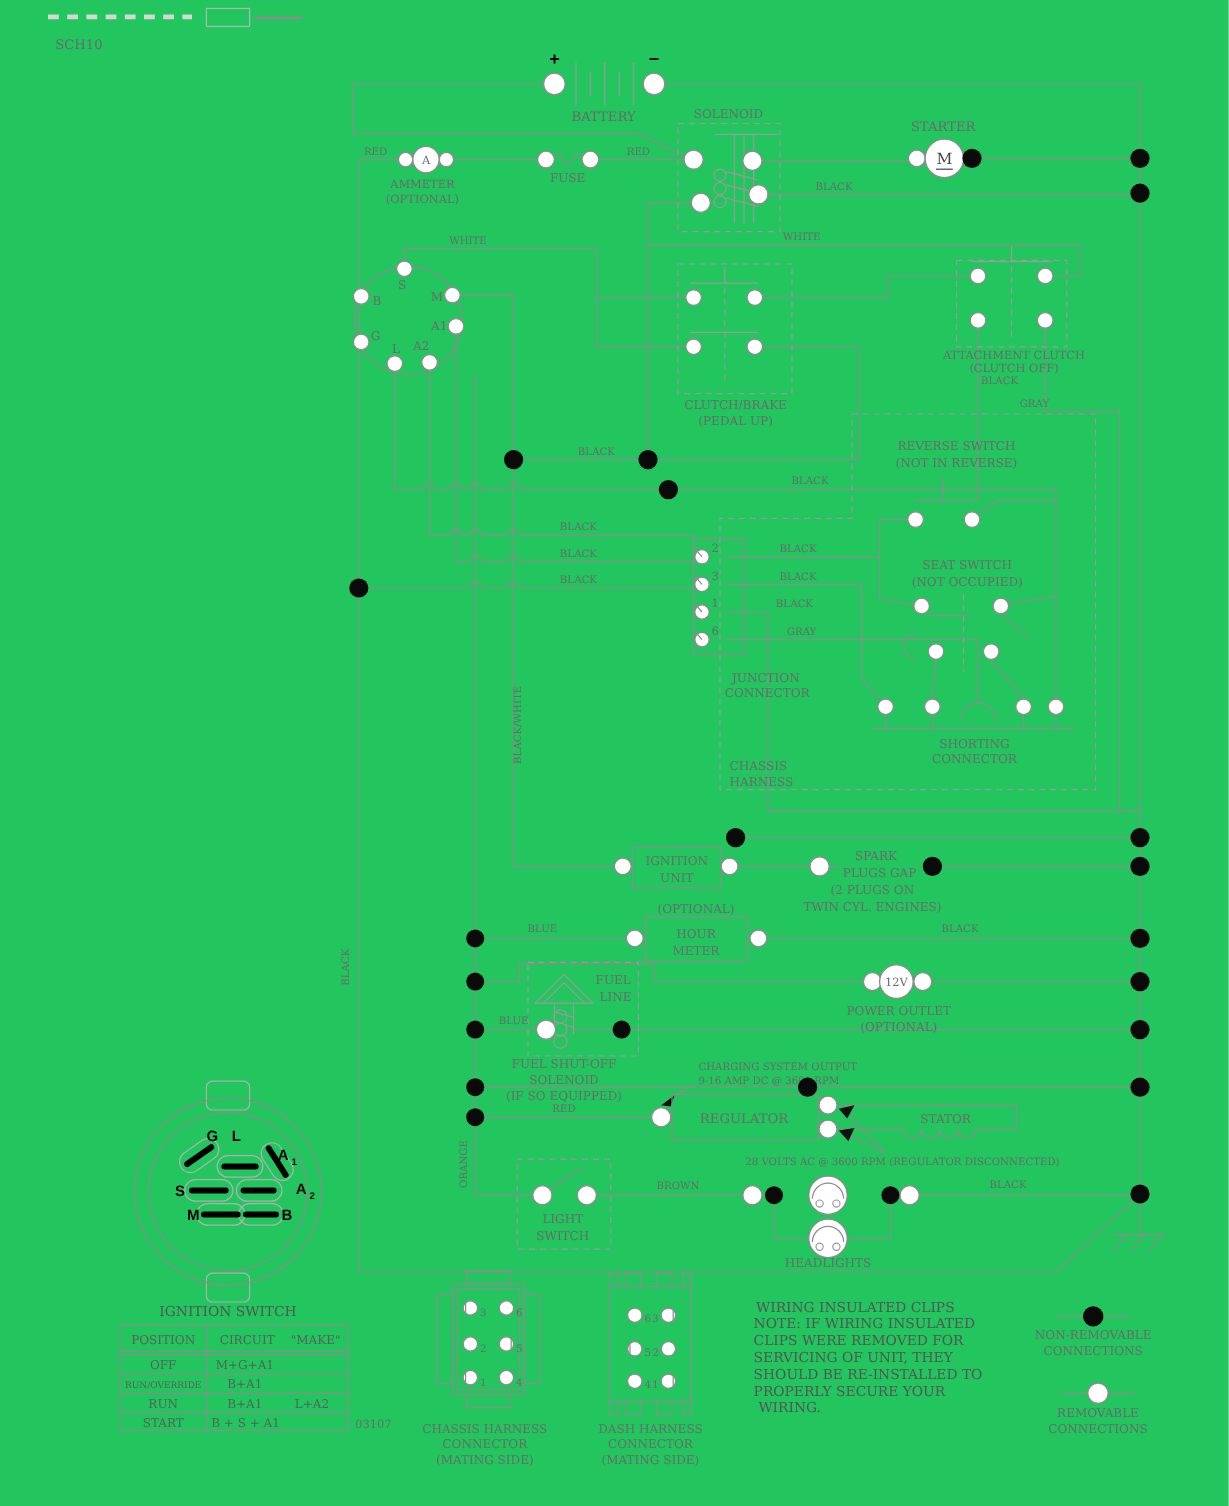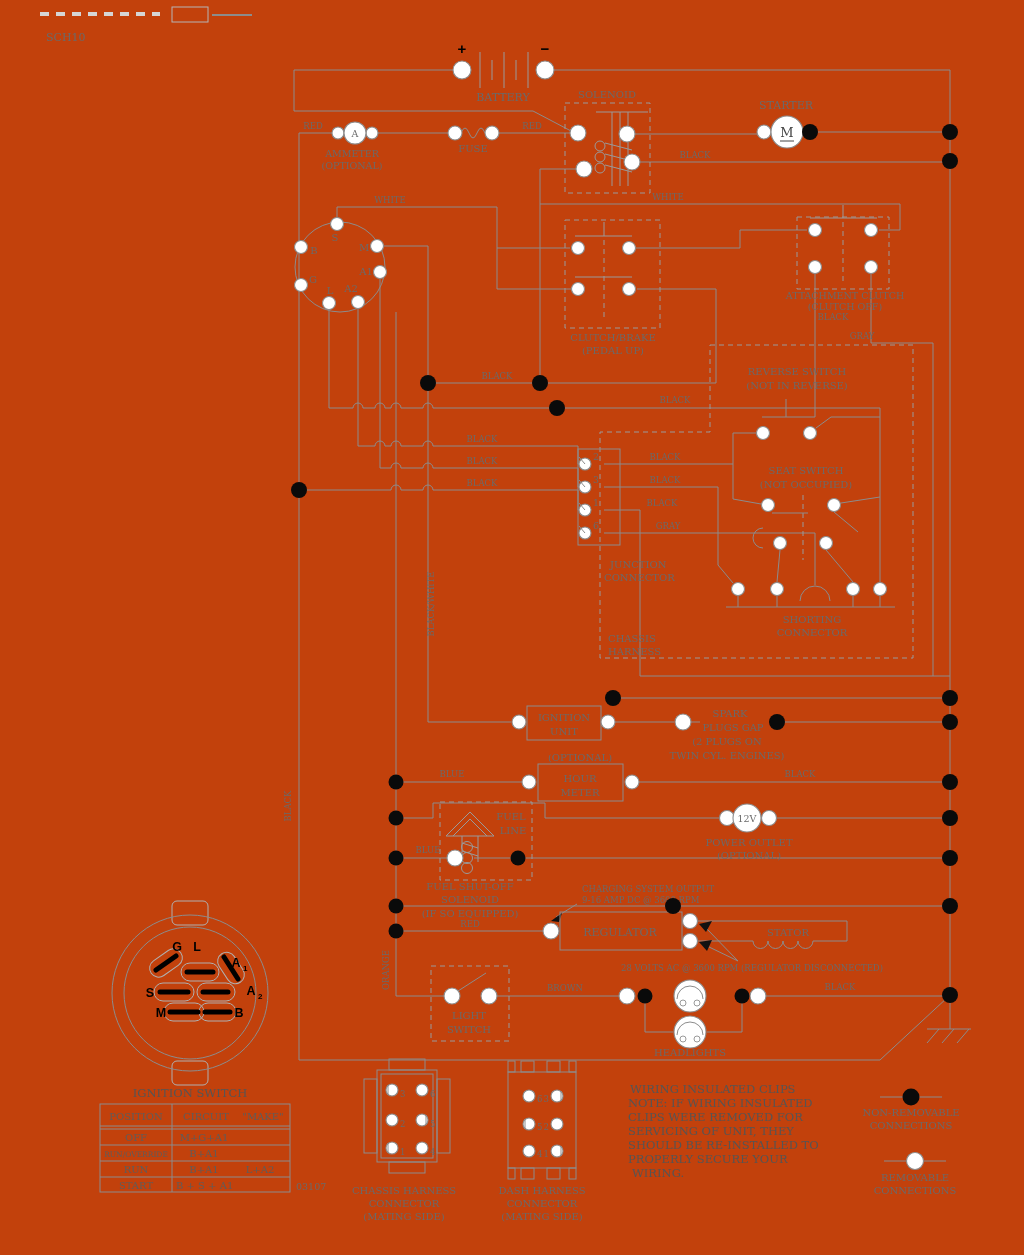--- a/index.html
+++ b/index.html
@@ -1,16 +1,16 @@
 <!DOCTYPE html>
 <html><head>
 <meta charset="utf-8">
 <style>
   html,body{margin:0;padding:0;background:#fff;}
-  .stage{position:relative;width:1024px;height:1255px;background:#c2410c;overflow:hidden;}
+  .stage{position:relative;width:1024px;height:1255px;background:#22c55e;overflow:hidden;}
   svg{display:block;}
   .w{stroke:#8c8c8c;stroke-width:1;fill:none;}
   .w2{stroke:#9a9a9a;stroke-width:1;fill:none;}
   .db{stroke:#9a9a9a;stroke-width:1;fill:none;stroke-dasharray:5,4;}
   .term{fill:#fff;stroke:#8c8c8c;stroke-width:1.1;}
   .dot{fill:#0a0a0a;stroke:none;}
   .box{fill:none;stroke:#8c8c8c;stroke-width:1;}
   .t{font-family:"DejaVu Serif","Liberation Serif",serif;fill:#6a6a6a;font-size:11px;}
   .tm{font-size:10px;}
   .ts{font-size:8.5px;}

